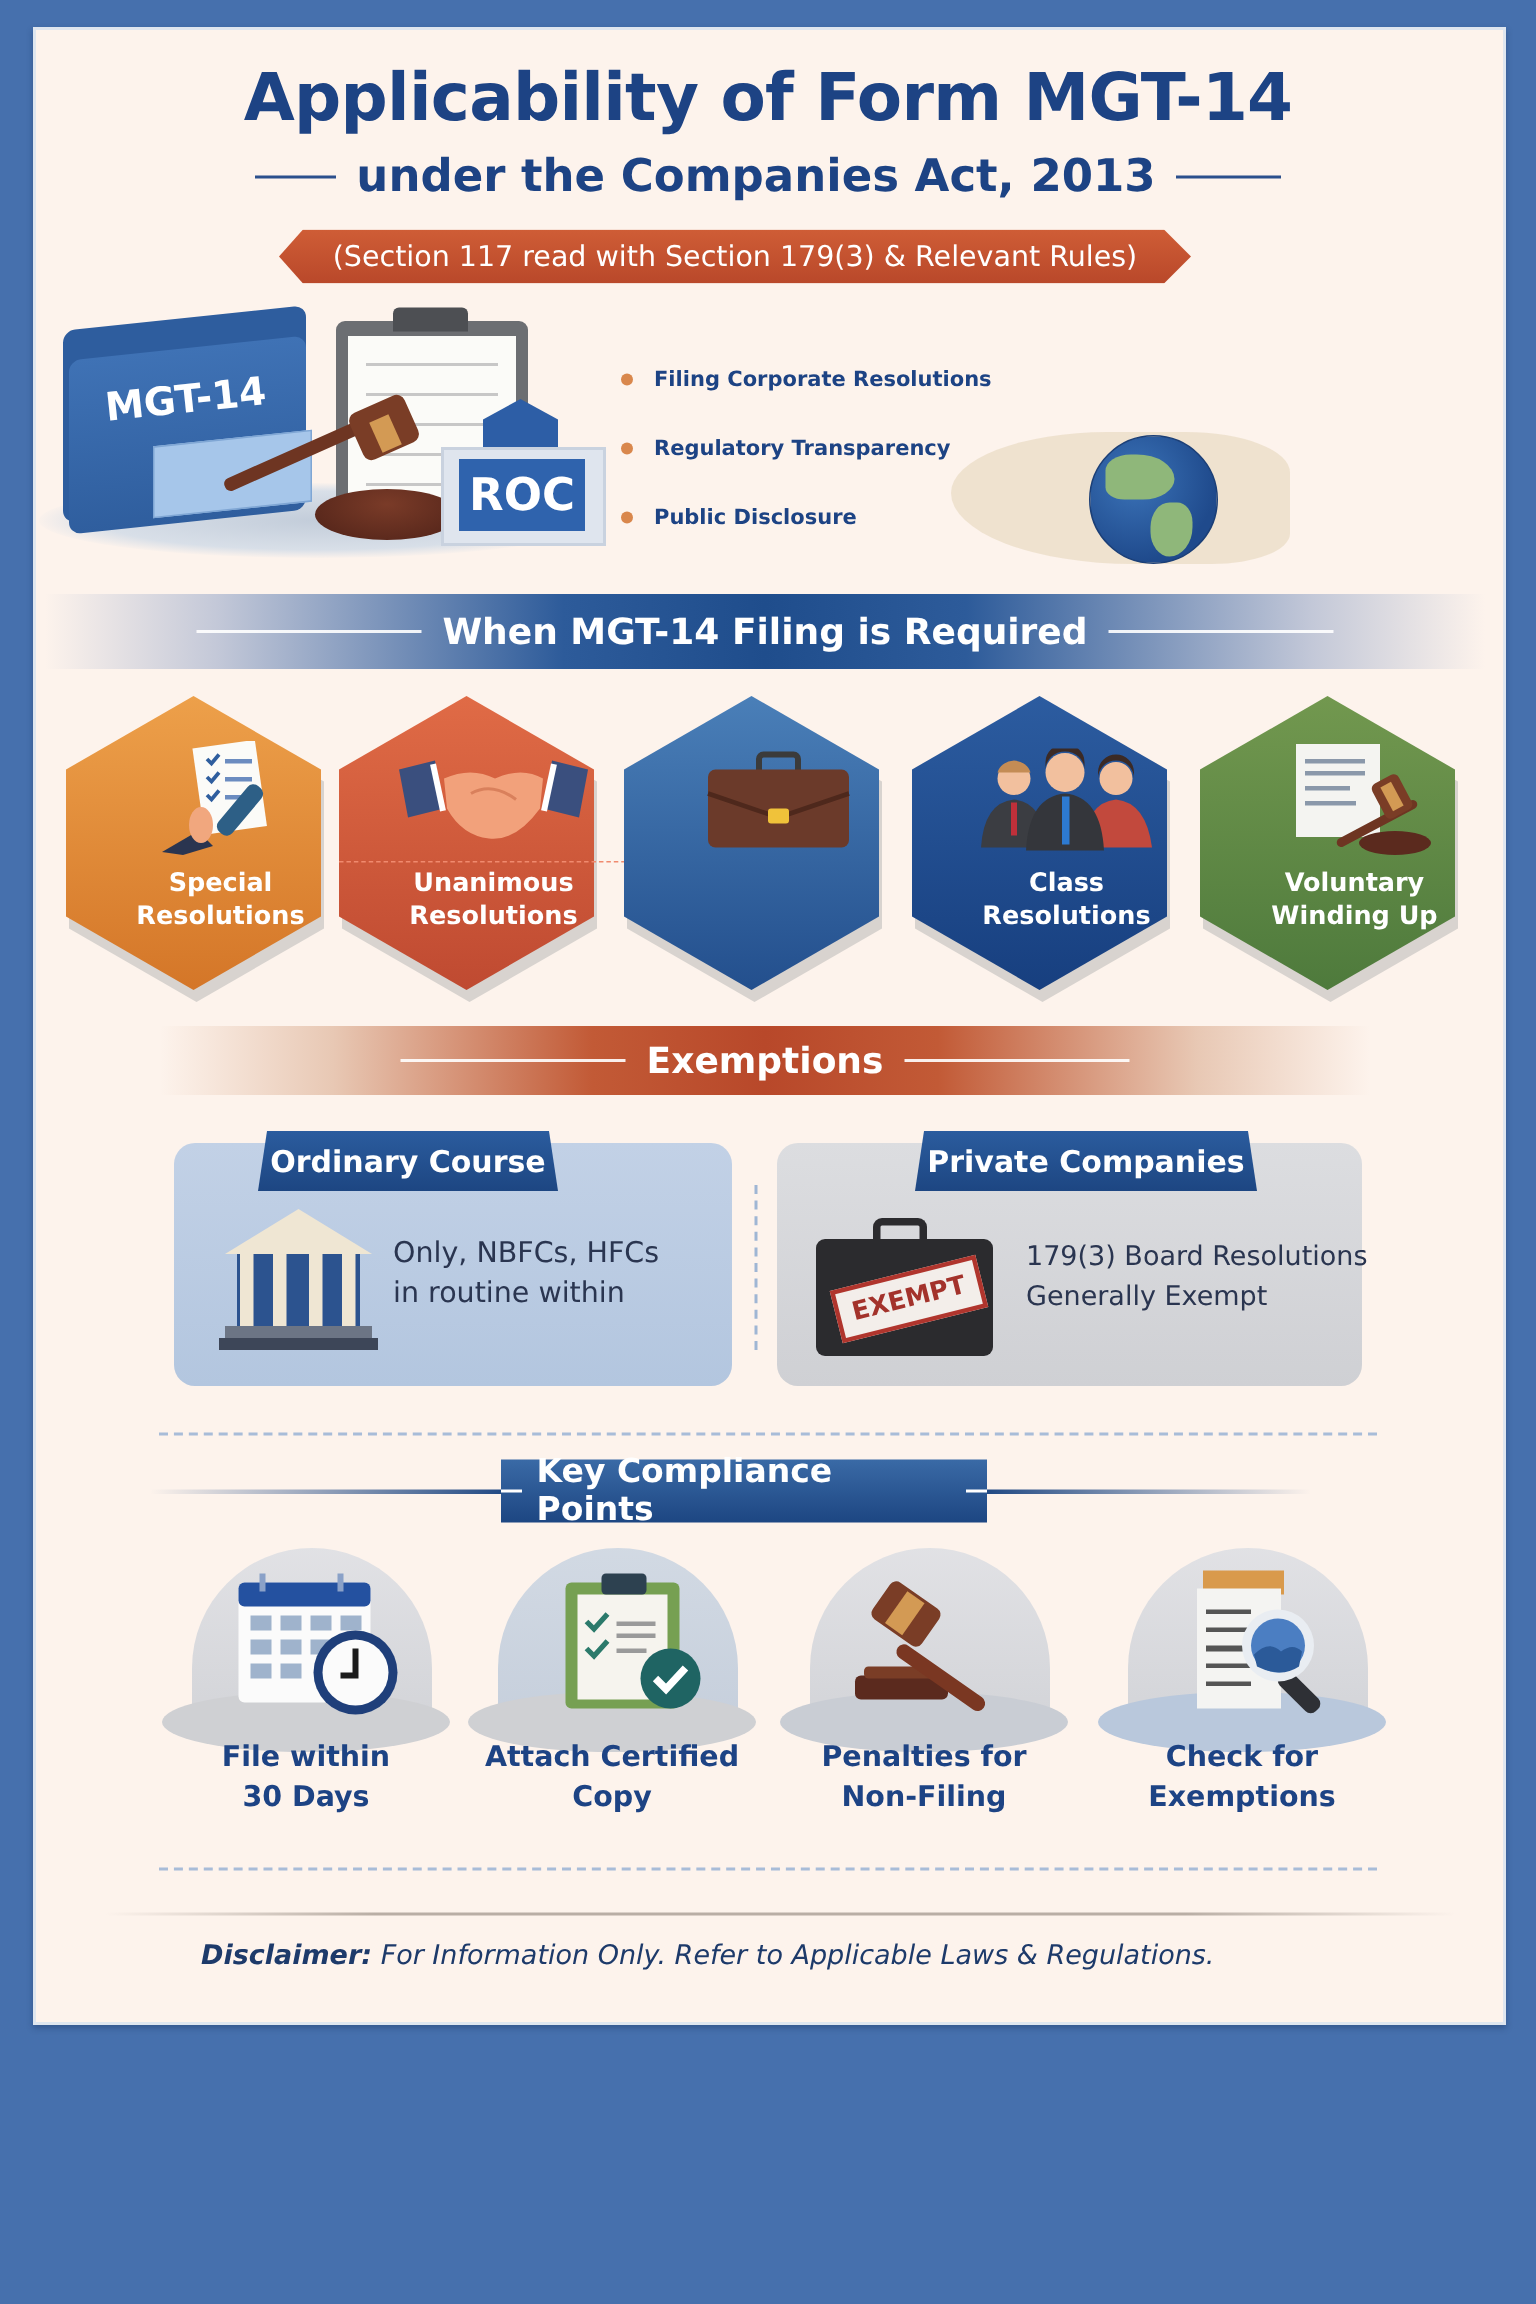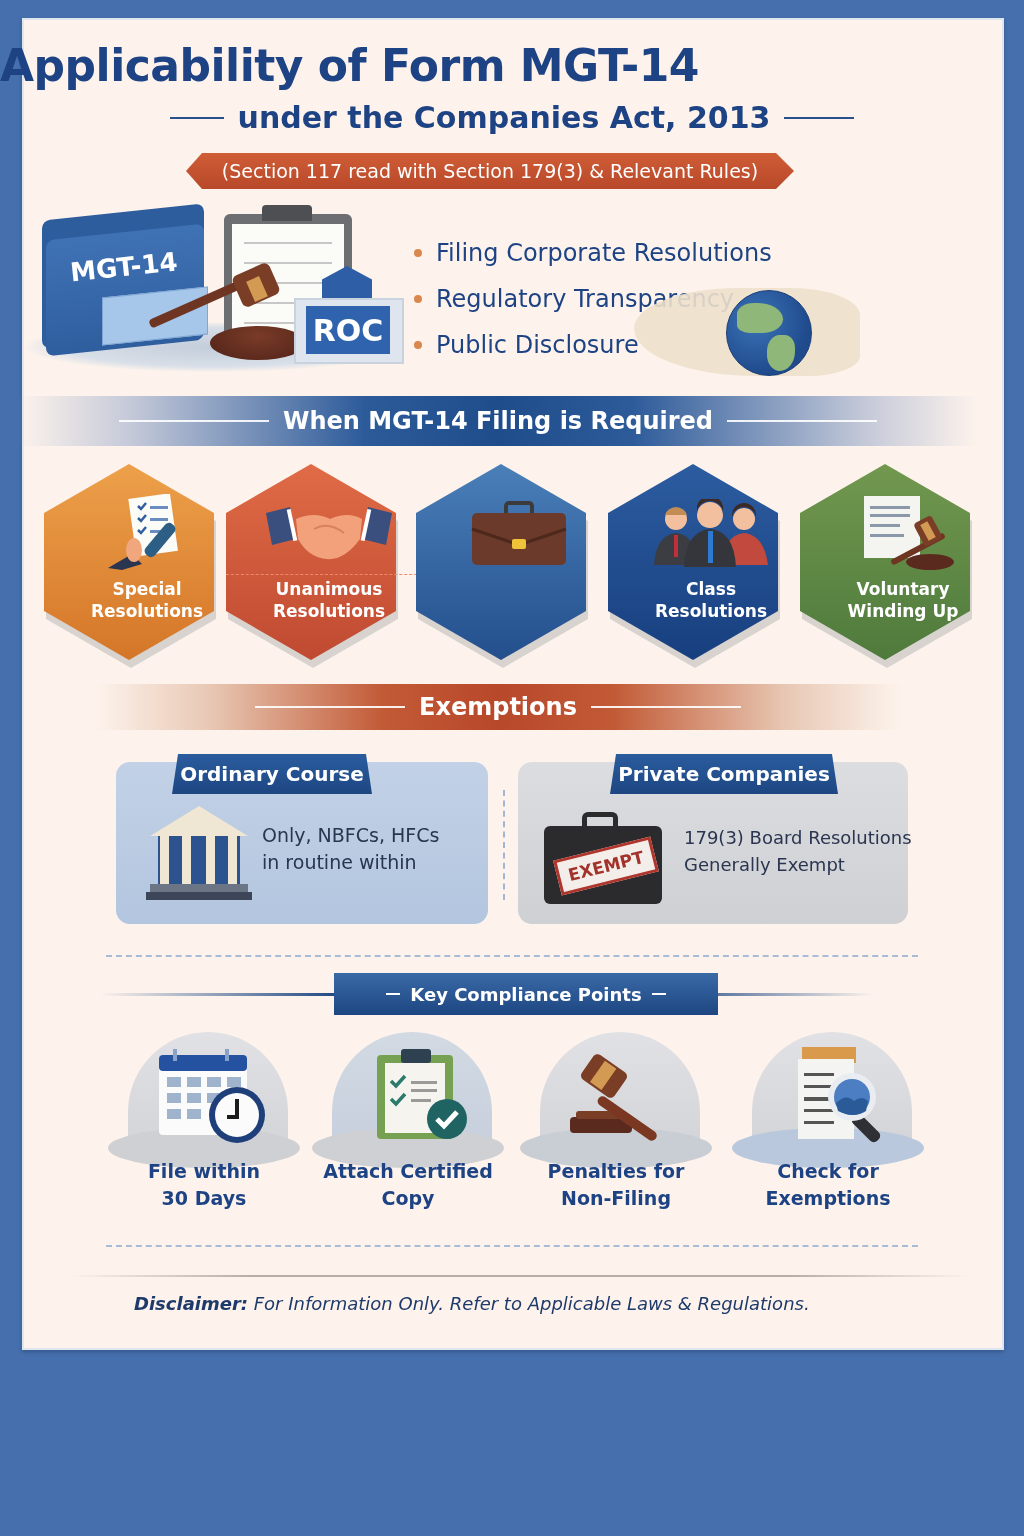--- a/index.html
+++ b/index.html
@@ -10,21 +10,21 @@
     position: relative;
   }
   .card {
     position: absolute; left: 22px; top: 18px; width: 982px; height: 1332px;
     background: #fdf3ec;
     border: 2px solid #dfe6ef;
     box-shadow: 0 2px 4px rgba(20,40,80,0.35);
   }
   
   .title {
-    position: absolute; left: 0; right: 0; top: 40px; 
+    position: absolute; left: 0; right: 0; top: 40px; text-align: center;
     font-size: 44px; font-weight: bold; color: #1d4384; letter-spacing: -0.5px;
   }
   .subtitle-row {
     position: absolute; left: 0; right: 0; top: 100px; display: flex; justify-content: center; align-items: center; gap: 14px;
   }
   .subtitle-line { width: 54px; height: 2px; background: #2b4f8c; }
   .subtitle-line.r { width: 70px; }
   .subtitle { font-size: 30px; font-weight: bold; color: #1d4384; }
   .section-banner {
     position: absolute; left: 186px; top: 153px; width: 608px; height: 36px;
@@ -69,33 +69,33 @@
   .roc-box {
     position: absolute; left: 294px; top: 298px; width: 110px; height: 66px;
     background: #dfe5ee; border: 2px solid #c9d2df;
   }
   .roc-label {
     position: absolute; left: 306px; top: 306px; width: 84px; height: 48px;
     background: #2f63ad; color: #fff; font-weight: bold; font-size: 30px; display: flex; align-items: center; justify-content: center;
   }
   .roc-roof { position: absolute; left: 322px; top: 266px; width: 50px; height: 34px; background: #2d5ea6; clip-path: polygon(50% 0, 100% 40%, 100% 100%, 0 100%, 0 40%); }
   .bullets { position: absolute; left: 414px; top: 230px; }
-  .bullet { display: flex; align-items: center; height: 46px; font-size: 24px; font-weight: normal; color: #1d4384; }
+  .bullet { display: flex; align-items: center; height: 46px; font-size: 14px; font-weight: bold; color: #1d4384; }
   .bullet .dot { width: 8px; height: 8px; border-radius: 50%; background: #d9874c; margin-right: 14px; }
   .globe-shadow { position: absolute; left: 634px; top: 288px; width: 226px; height: 88px; background: #ede0cc; border-radius: 60% 40% 30% 70%; opacity: 0.9; }
   .globe {
     position: absolute; left: 726px; top: 290px; width: 86px; height: 86px; border-radius: 50%;
     background: radial-gradient(circle at 35% 35%, #3b73b8, #1f4a8c 70%);
     overflow: hidden; border: 1px solid #1b3f77;
   }
   .globe .land1 { position: absolute; left: 10px; top: 12px; width: 46px; height: 30px; background: #8fb77a; border-radius: 40% 60% 50% 30%; }
   .globe .land2 { position: absolute; left: 40px; top: 44px; width: 28px; height: 36px; background: #8fb77a; border-radius: 50% 40% 60% 50%; }
   
   .ribbon {
-    position: absolute; left: 18px; width: 960px; height: 50px;
+    position: absolute; left: 30px; width: 960px; height: 50px;
     display: flex; align-items: center; justify-content: center; gap: 14px;
   }
   .ribbon.blue { top: 396px; background: linear-gradient(90deg, rgba(253,243,236,0) 0%, #c3c8d8 12%, #2d5b9a 36%, #1f4d8c 50%, #2d5b9a 64%, #c3c8d8 88%, rgba(253,243,236,0) 100%); }
   .ribbon.rust { top: 684px; height: 46px; background: linear-gradient(90deg, rgba(253,243,236,0) 8%, #e8c8b4 20%, #c25a36 38%, #b8482a 50%, #c25a36 62%, #e8c8b4 80%, rgba(253,243,236,0) 92%); }
   .ribbon .rline { height: 2px; width: 150px; background: #fff; opacity: 0.9; }
   .ribbon-text { color: #fff; font-size: 24px; font-weight: bold; }
   
   .hex-row { position: absolute; left: 44px; top: 464px; width: 932px; height: 200px; }
   .hex-wrap { position: absolute; top: 0; width: 206px; height: 196px; }
   .hex-shadow { position: absolute; left: 2px; top: 8px; width: 170px; height: 196px; background: #d8d3cf;
@@ -121,22 +121,22 @@
   .bank .step2 { position: absolute; left: 0; top: 86px; width: 106px; height: 8px; background: #3d4658; }
   .briefcase-ex { position: absolute; left: 544px; top: 826px; width: 118px; height: 78px; background: #2b2b2e; border-radius: 6px; }
   .briefcase-handle { position: absolute; left: 582px; top: 812px; width: 36px; height: 18px; border: 5px solid #2b2b2e; border-bottom: none; border-radius: 6px 6px 0 0; }
   .exempt-stamp { position: absolute; left: 556px; top: 848px; width: 100px; height: 36px; background: #f3eeea; border: 3px solid #b0352d;
     transform: rotate(-14deg); color: #a3322b; font-weight: bold; font-size: 17px; display: flex; align-items: center; justify-content: center; }
   .vdash { position: absolute; left: 503px; top: 790px; height: 110px; border-left: 2px dashed #9fb6d4; }
   
   .hdash { position: absolute; left: 106px; width: 812px; border-top: 2px dashed #a8bcd8; }
   .kc-line { position: absolute; top: 993px; height: 3px; background: linear-gradient(90deg, rgba(29,70,130,0), #1d4682); }
   .kc-line.r { background: linear-gradient(90deg, #1d4682, rgba(29,70,130,0)); }
-  .kc-banner { position: absolute; left: 334px; top: 973px; width: 384px; height: 42px; background: linear-gradient(#3a6aa6, #1d4682);
-    color: #fff; font-size: 18px; font-weight: bold; display: flex; align-items: center; justify-content: center; gap: 10px; }
+  .kc-banner { position: absolute; left: 334px; top: 973px; width: 324px; height: 42px; background: linear-gradient(#3a6aa6, #1d4682);
+    color: #fff; font-size: 22px; font-weight: bold; display: flex; align-items: center; justify-content: center; gap: 10px; }
   .kc-banner .tick { width: 14px; height: 2px; background: #fff; }
   .kc-item { position: absolute; top: 1030px; width: 200px; height: 190px; }
   .kc-dome { position: absolute; left: 24px; top: 2px; width: 160px; height: 120px; border-radius: 80px 80px 10px 10px; background: linear-gradient(#dadde3, #c8ccd3); opacity: 0.8; }
   .kc-plate { position: absolute; left: 4px; top: 98px; width: 192px; height: 40px; border-radius: 50%; background: #cfd0d3; }
   .kc-icon { position: absolute; left: 0; right: 0; top: 10px; height: 110px; display: flex; justify-content: center; align-items: center; }
   .kc-label { position: absolute; left: 0; right: 0; top: 128px; text-align: center; font-size: 19px; font-weight: bold; color: #1d4384; line-height: 27px; }
   .footer-rule { position: absolute; left: 70px; width: 900px; top: 1275px; height: 2px; background: linear-gradient(90deg, rgba(180,170,160,0), #b9aea5 20%, #b9aea5 80%, rgba(180,170,160,0)); }
   .disclaimer { position: absolute; left: 134px; top: 1293px; font-size: 18px; color: #1d3a6a; font-style: italic; }
   .disclaimer b { font-weight: bold; }
 </style>

